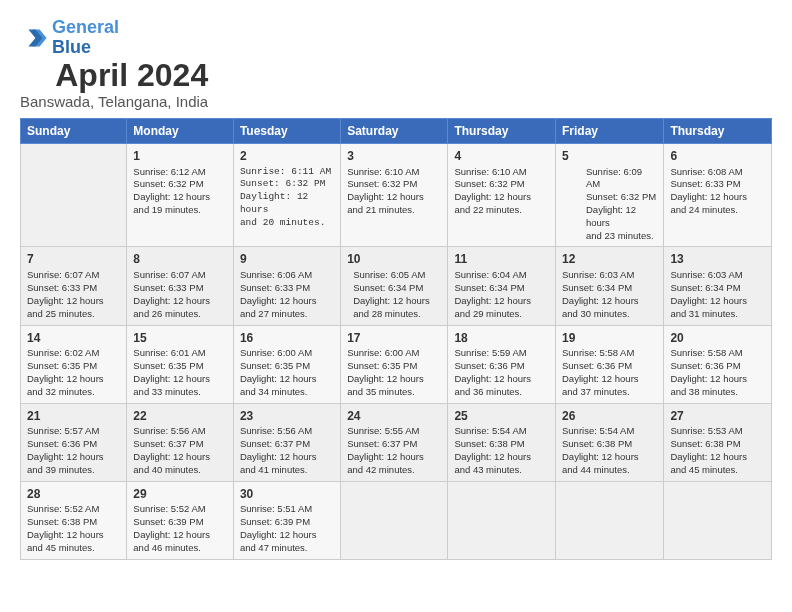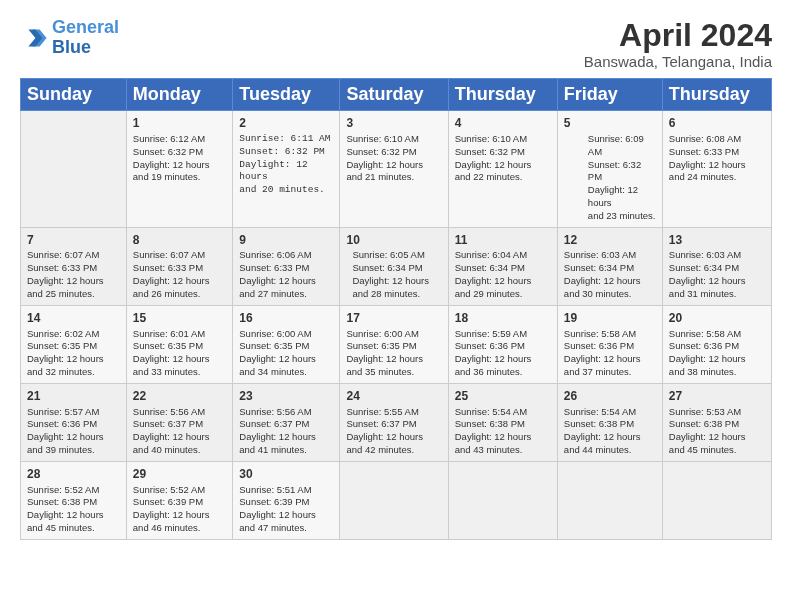--- a/index.html
+++ b/index.html
@@ -13,20 +13,21 @@
     .page {
       width: 792px;
       height: 612px;
       padding: 18px 20px 12px 20px;
     }
     .header {
       display: flex;
       justify-content: space-between;
       align-items: flex-start;
       margin-bottom: 8px;
+      flex-direction: column;
     }
     .logo {
       display: flex;
       align-items: center;
     }
     .logo-text {
       font-size: 18px;
       font-weight: bold;
       color: #333;
       line-height: 1.1;
@@ -54,21 +55,21 @@
     }
     table {
       width: 100%;
       border-collapse: collapse;
       font-size: 10.5px;
     }
     thead tr th {
       background: #3a6bba;
       color: #fff;
       font-weight: bold;
-      font-size: 18px;
+      font-size: 12px;
       padding: 5px 6px;
       text-align: left;
       border: 1px solid #5a8ad4;
     }
     tbody tr td {
       border: 1px solid #ccc;
       padding: 4px 6px;
       vertical-align: top;
       width: 113px;
       min-height: 72px;

